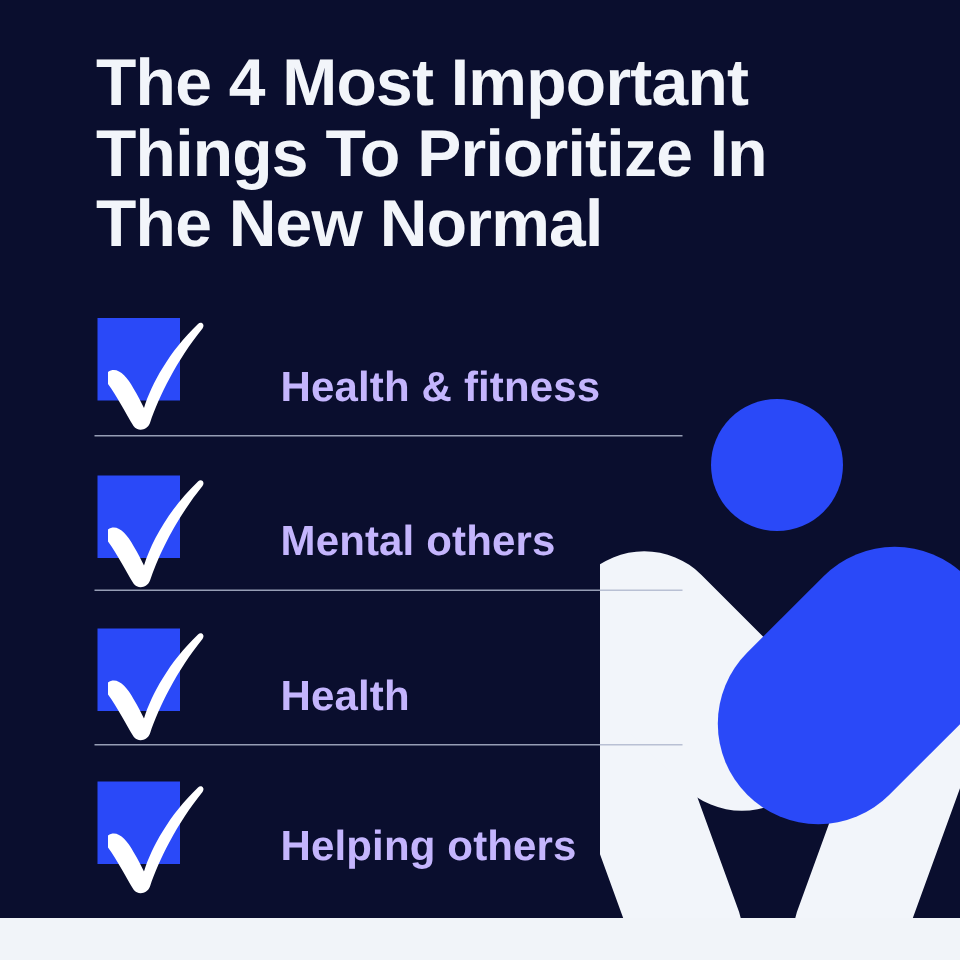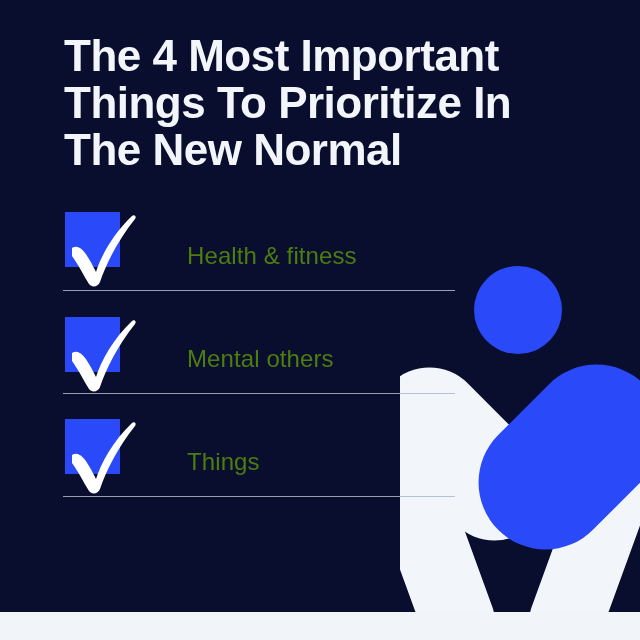--- a/index.html
+++ b/index.html
@@ -78,23 +78,23 @@
     position: absolute;
     left: 58px;
     width: 84px;
     height: 84px;
     overflow: visible;
     pointer-events: none;
   }
   .row-label {
     position: absolute;
     left: 187px;
-    color: #4d7c0f;
-    font-size: 24px;
-    font-weight: normal;
+    color: #c4b5fd;
+    font-size: 28px;
+    font-weight: bold;
     letter-spacing: 0.1px;
     white-space: nowrap;
   }
 
   
   .figure {
     position: absolute;
     left: 400px;
     top: 250px;
     width: 240px;
@@ -147,22 +147,29 @@
       </svg>
       <div class="row-label" style="top:28px">Mental others</div>
       <div class="divider" style="top:76px"></div>
     </div>
 
     <div class="row" style="top:419px">
       <div class="checkbox" style="top:0px"></div>
       <svg class="check-svg" style="top:-8px" viewBox="0 0 84 84">
         <path d="M14 44 C20 40 26 46 31 55 C34 60 36 64 38 68 C43 52 55 30 74 12 C76 10 79 12 77 15 C60 36 48 60 42 78 C40 83 34 84 31 80 C26 72 20 60 14 52 Z" fill="#FFFFFF"></path>
       </svg>
-      <div class="row-label" style="top:29px">Things</div>
+      <div class="row-label" style="top:29px">Health</div>
       <div class="divider" style="top:77px"></div>
     </div>
 
+    <div class="row" style="top:521px">
+      <div class="checkbox" style="top:0px"></div>
+      <svg class="check-svg" style="top:-8px" viewBox="0 0 84 84">
+        <path d="M14 44 C20 40 26 46 31 55 C34 60 36 64 38 68 C43 52 55 30 74 12 C76 10 79 12 77 15 C60 36 48 60 42 78 C40 83 34 84 31 80 C26 72 20 60 14 52 Z" fill="#FFFFFF"></path>
+      </svg>
+      <div class="row-label" style="top:27px">Helping others</div>
+    </div>
 
   </div>
 
   <div class="bg-strip"></div>
 
 </div>
 
 </body></html>

